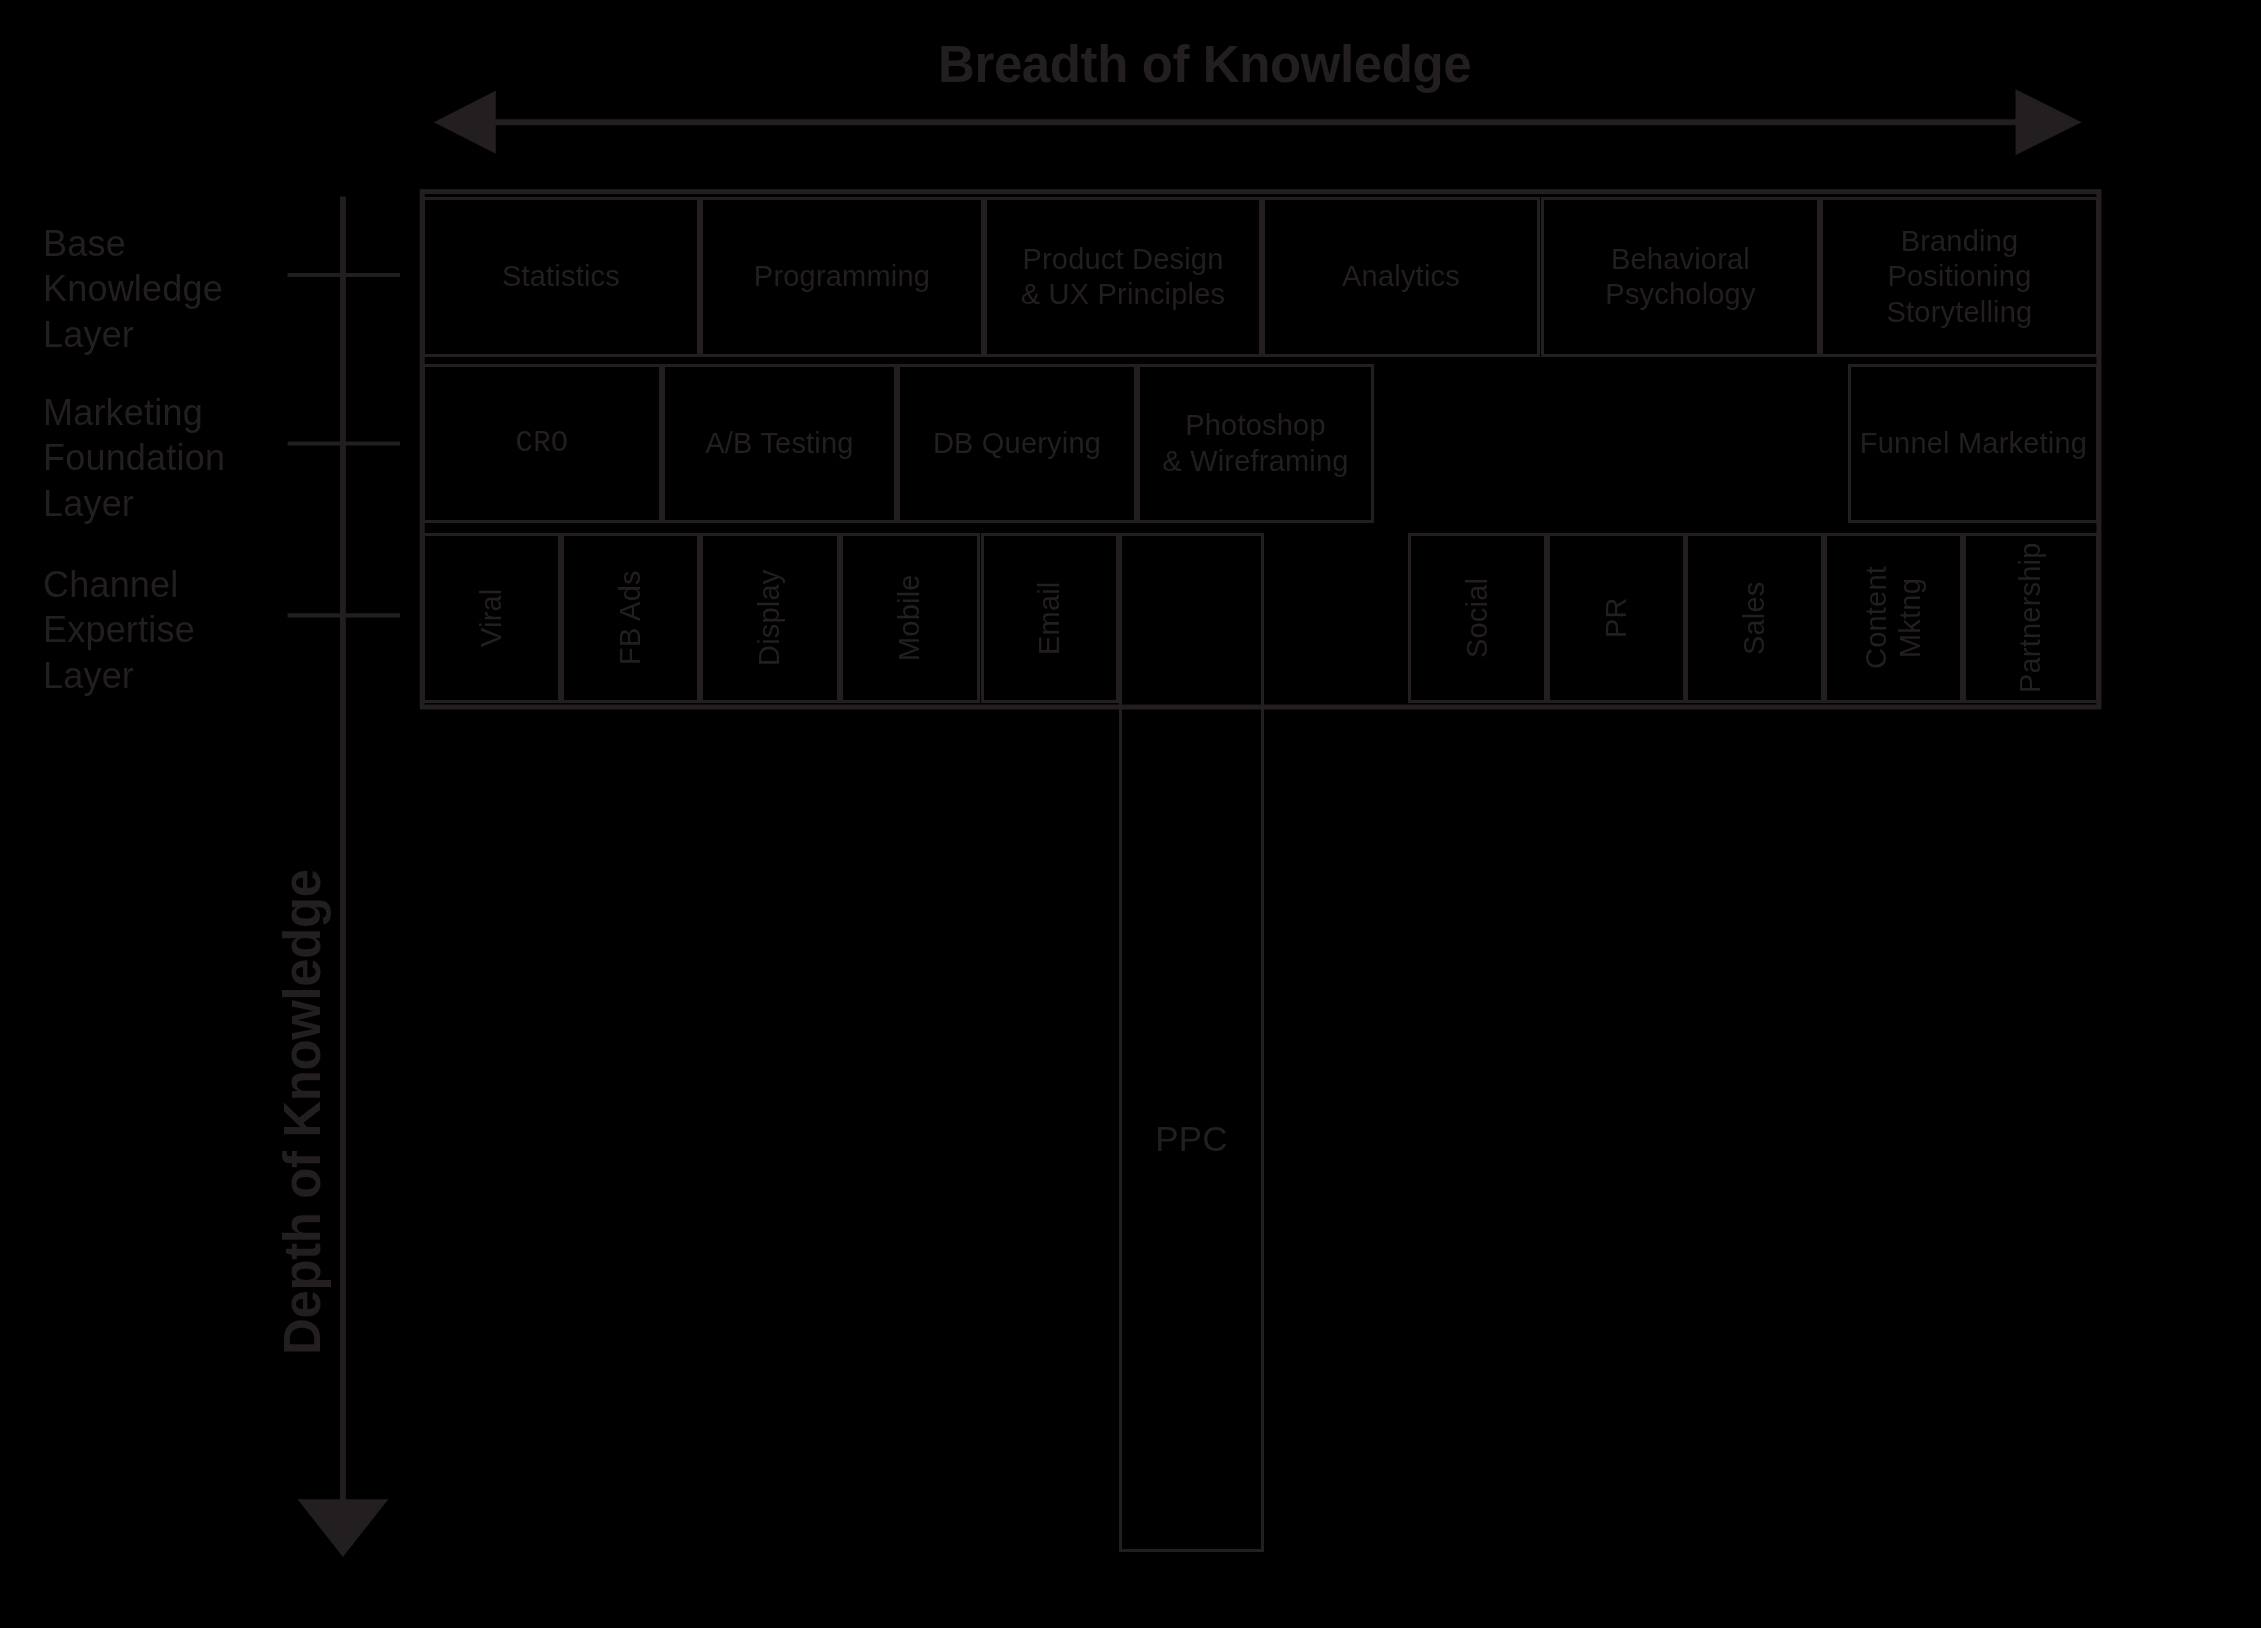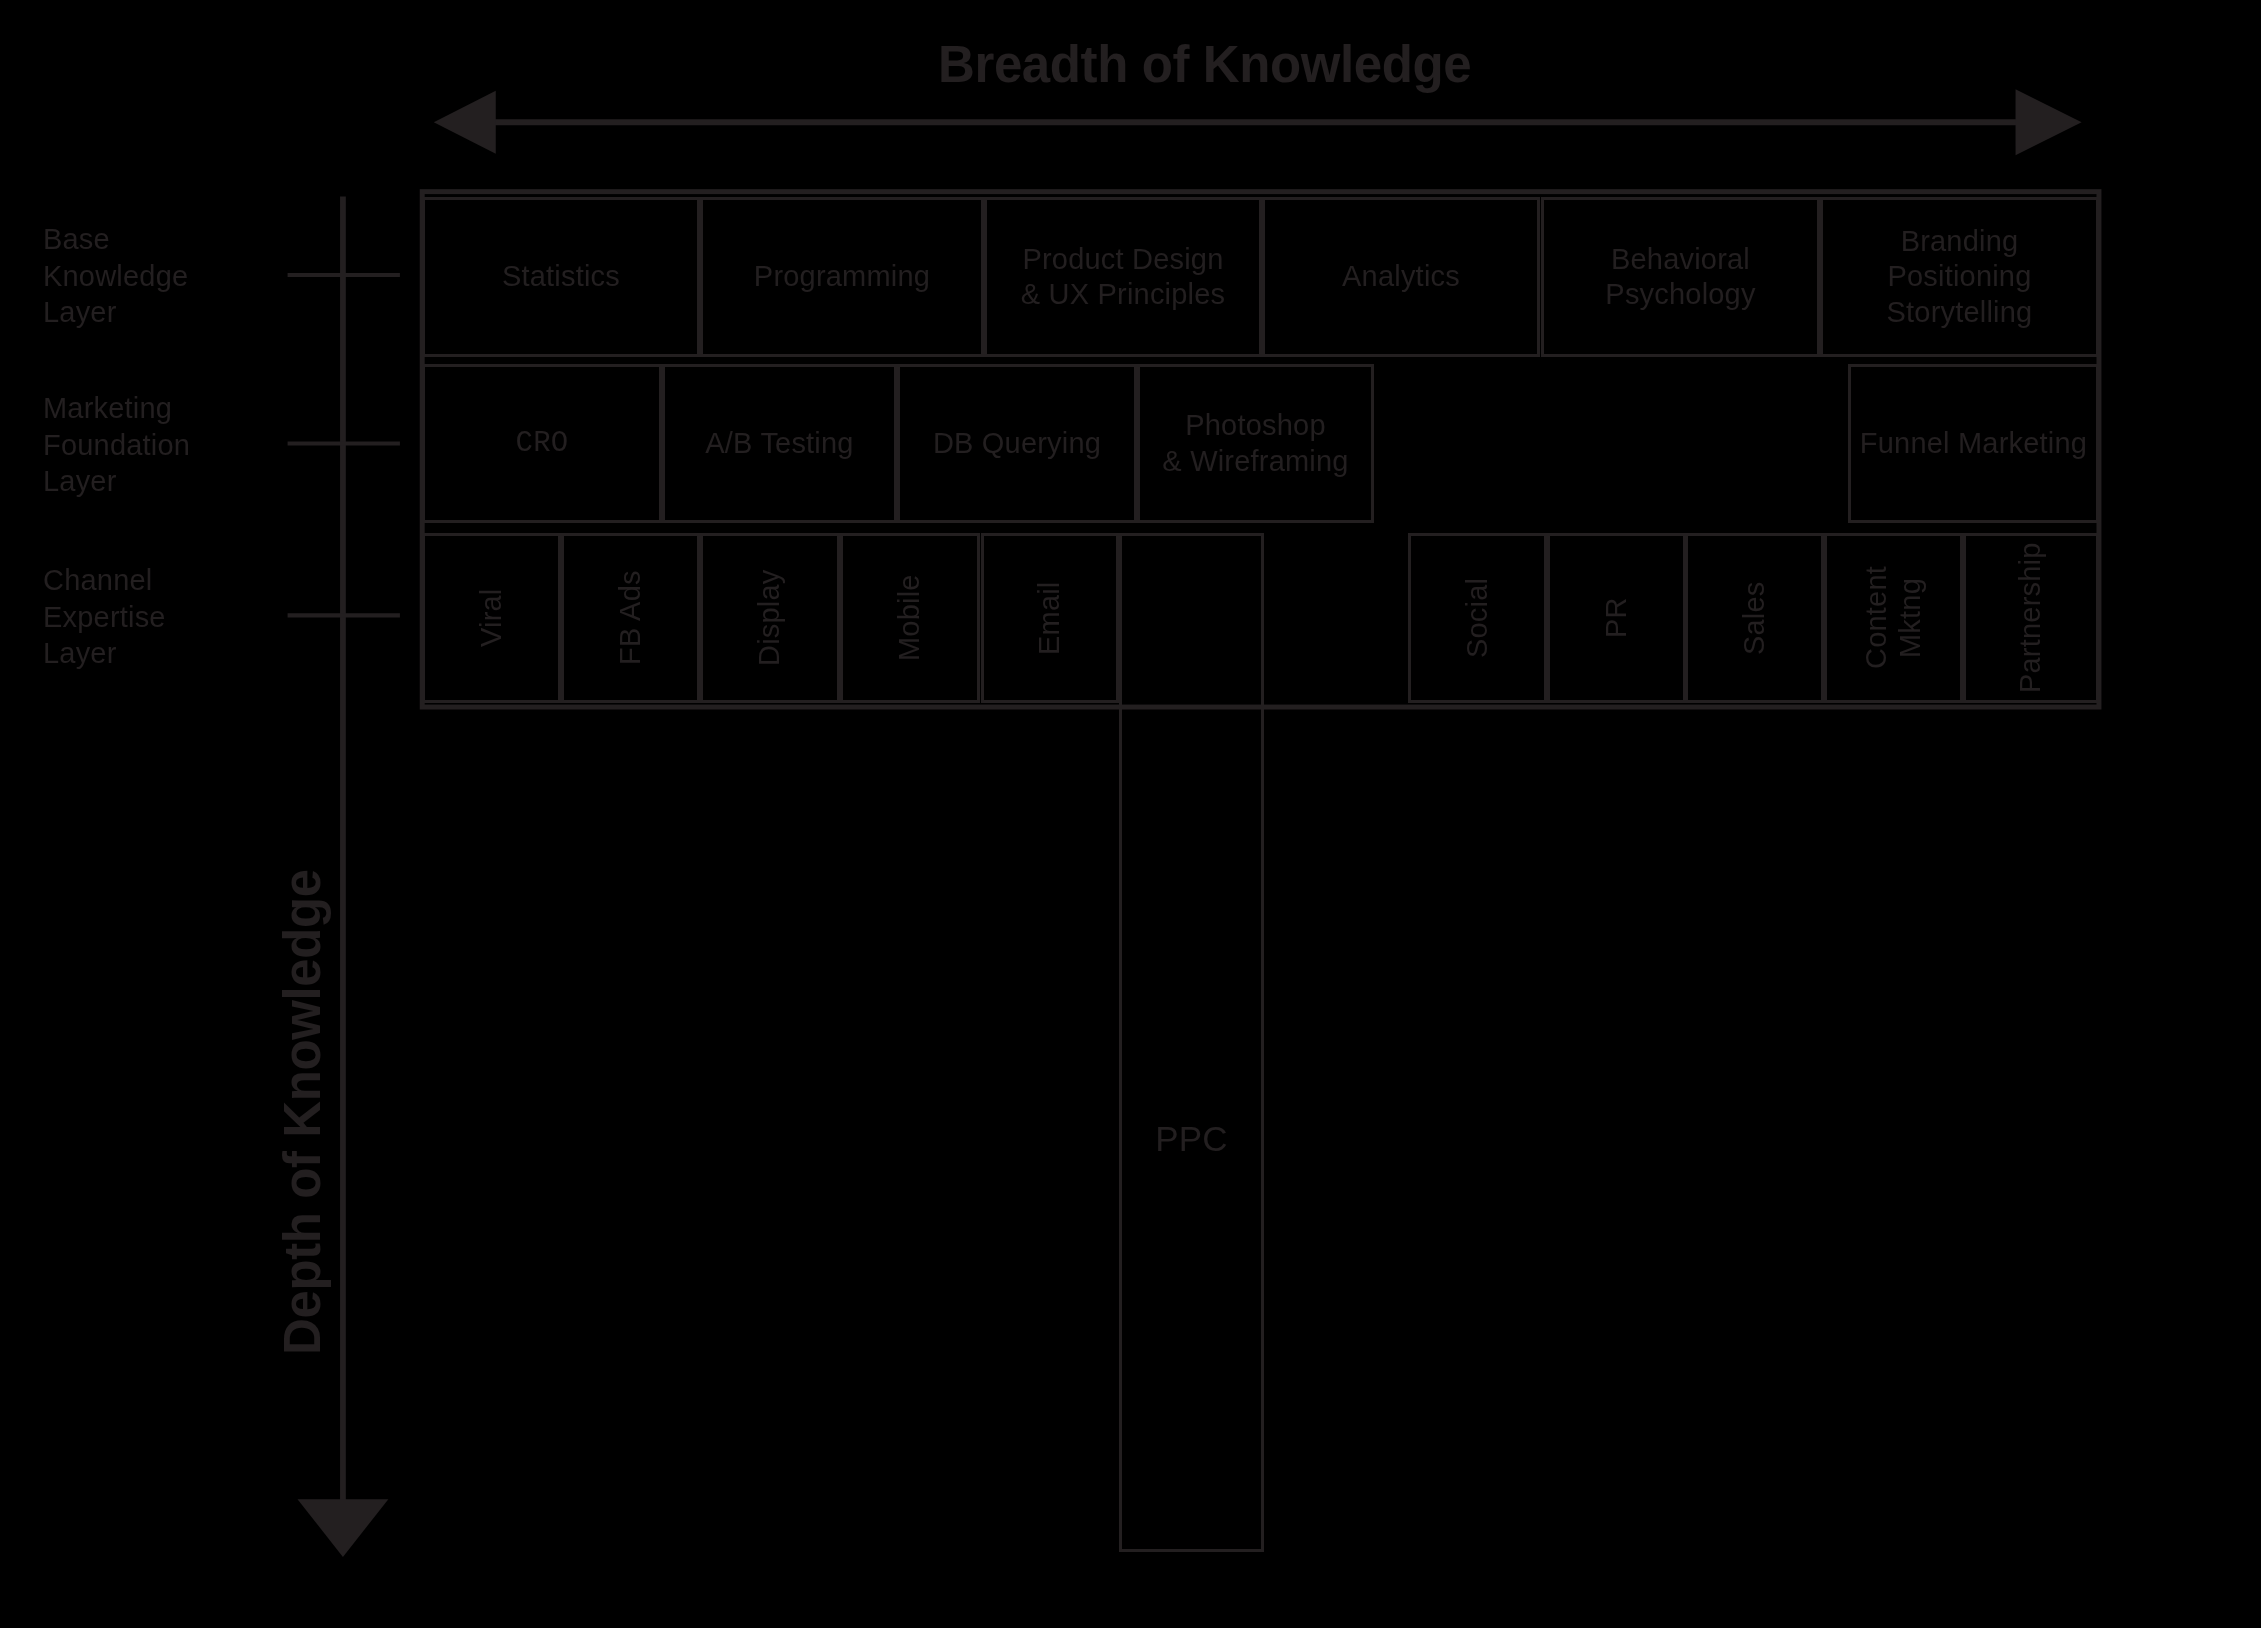--- a/index.html
+++ b/index.html
@@ -53,21 +53,21 @@
     font-weight: bold;
     font-size: 51px;
     letter-spacing: -0.4px;
     white-space: nowrap;
     transform-origin: 0 0;
     transform: rotate(-90deg);
   }
   .layer-label {
     position: absolute;
     color: #231f20;
-    font-size: 29px;
+    font-size: 36px;
     line-height: 1.26;
     white-space: pre-line;
     letter-spacing: 0.2px;
   }
   .cell {
     position: absolute;
     box-sizing: border-box;
     border: 3.3px solid #231f20;
     display: flex;
     align-items: center;

